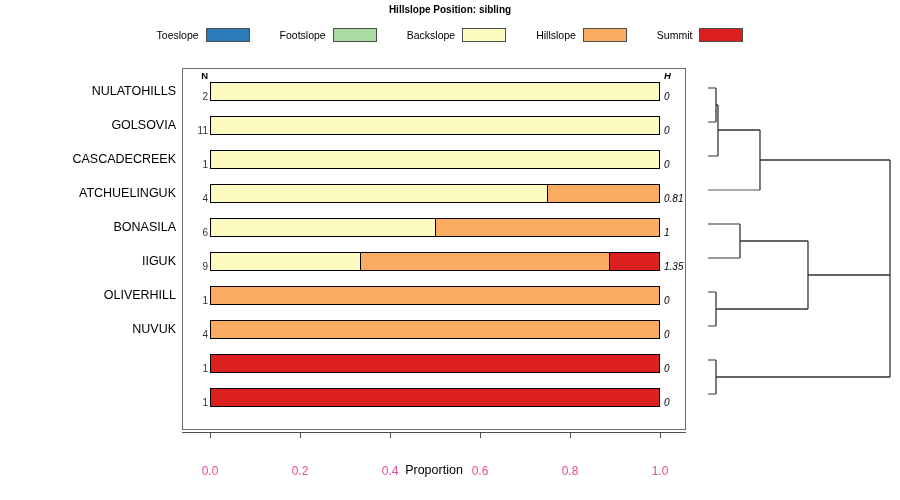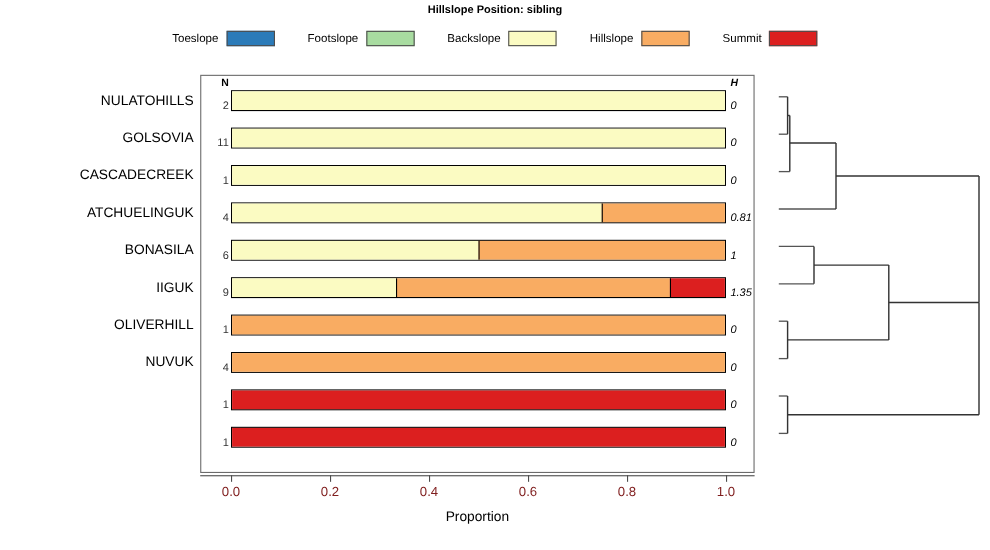--- a/index.html
+++ b/index.html
@@ -65,22 +65,22 @@
   }
   .seg{height:100%;box-sizing:border-box;}
   .seg + .seg{border-left:1.5px solid #000;}
 
   
   .axis-line{
     position:absolute;left:182px;top:432px;width:504px;height:1px;background:#4d4d4d;
   }
   .tick{position:absolute;top:432px;width:1px;height:6px;background:#4d4d4d;}
   .ticklab{
-    position:absolute;top:440px;width:50px;margin-left:-25px;text-align:center;
-    font-size:12px;color:#7f1d1d;
+    position:absolute;top:464px;width:50px;margin-left:-25px;text-align:center;
+    font-size:12px;color:#ec4899;
   }
   .xlabel{
     position:absolute;left:182px;top:463px;width:504px;text-align:center;
     font-size:12.5px;color:#000;
   }
 
   
   .dendro{position:absolute;left:690px;top:60px;width:210px;height:380px;}
   .dendro svg{display:block;}
 </style>

